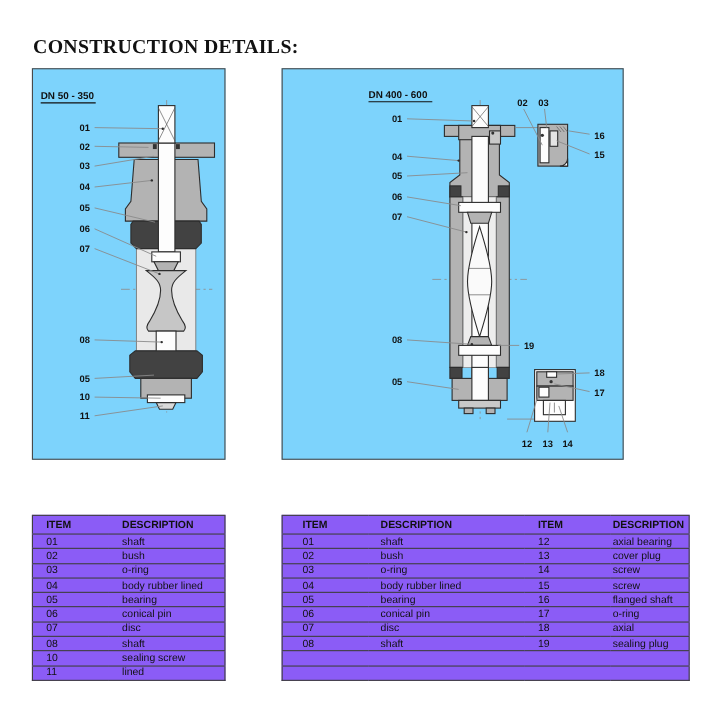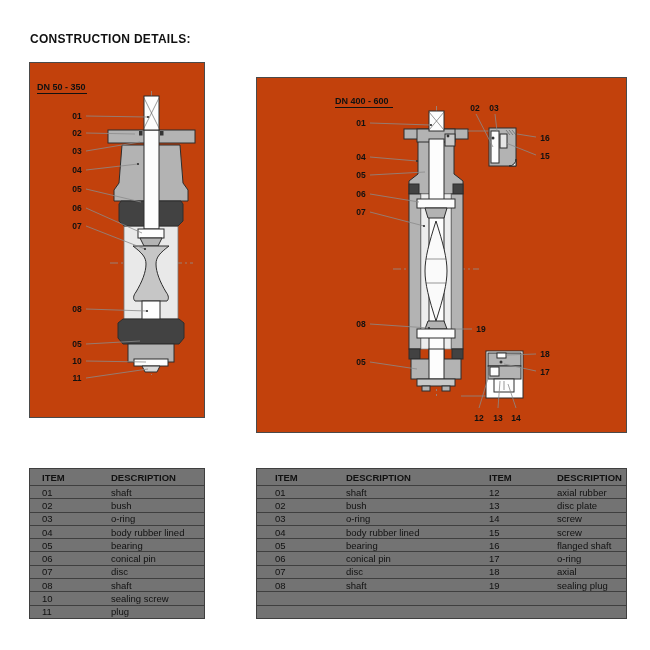--- a/index.html
+++ b/index.html
@@ -1,31 +1,31 @@
 <!DOCTYPE html>
 <html><head>
 <meta charset="utf-8">
 <style>
   html,body{margin:0;padding:0;}
   body{width:650px;height:650px;background:#ffffff;position:relative;
        font-family:"Liberation Sans",sans-serif;color:#111;}
   .abs{position:absolute;}
-  h1,h2{margin:0;font-size:12px;font-weight:bold;letter-spacing:.3px;}
-  .dbox{position:absolute;border:1px solid #4a4a4a;background:#c2410c;box-sizing:border-box;}
+  h1,h2{margin:0;font-size:18px;font-weight:bold;letter-spacing:.3px;font-family:Liberation Serif, serif;}
+  .dbox{position:absolute;border:1px solid #4a4a4a;background:#7dd3fc;box-sizing:border-box;}
   #box-left{left:29px;top:62px;width:176px;height:356px;}
-  #box-right{left:256px;top:77px;width:371px;height:356px;}
+  #box-right{left:256px;top:62px;width:311px;height:356px;}
   svg{display:block;}
   svg text{font-family:"Liberation Sans",sans-serif;}
   .callout{font-size:8.5px;font-weight:bold;fill:#111;}
   .range{font-size:9px;font-weight:bold;fill:#111;}
   .ldr{stroke:#8a8a8a;stroke-width:.8;fill:none;}
   .ol{stroke:#2d2d2d;stroke-width:1;}
   .thin{stroke:#555;stroke-width:.6;}
   .cl{stroke:#8f8f8f;stroke-width:.8;stroke-dasharray:8 3 2 3;fill:none;}
-  table{border-collapse:collapse;table-layout:fixed;position:absolute;top:468px;background:#737373;}
+  table{border-collapse:collapse;table-layout:fixed;position:absolute;top:468px;background:#8b5cf6;}
   #table-left{left:29px;width:176px;}
   #table-right{left:256px;width:371px;}
   th,td{border-top:1px solid #3f3f3f;font-size:9.5px;text-align:left;
         padding:0;white-space:nowrap;overflow:hidden;font-weight:normal;vertical-align:middle;}
   th{font-weight:bold;height:16px;}
   td{height:12.3px;}
   table{border:1.5px solid #3f3f3f;}
   #table-left .c1{width:57px;padding-left:12px;}
   #table-left .c2{padding-left:12px;}
   #table-right .r1{width:60px;padding-left:18px;}
@@ -260,44 +260,44 @@
   <tr>
         <td class="c1">08</td>
         <td class="c2">shaft</td>
       </tr>
   <tr>
         <td class="c1">10</td>
         <td class="c2">sealing screw</td>
       </tr>
   <tr>
         <td class="c1">11</td>
-        <td class="c2">plug</td>
+        <td class="c2">lined</td>
       </tr>
 </tbody>
   </table>
 
 <table id="table-right">
   <tbody>
       <tr>
     <th class="r1">ITEM</th>
     <th class="r2">DESCRIPTION</th>
     <th class="r3">ITEM</th>
     <th class="r4">DESCRIPTION</th>
   </tr>
   <tr>
         <td class="r1">01</td>
         <td class="r2">shaft</td>
         <td class="r3">12</td>
-        <td class="r4">axial rubber</td>
+        <td class="r4">axial bearing</td>
       </tr>
   <tr>
         <td class="r1">02</td>
         <td class="r2">bush</td>
         <td class="r3">13</td>
-        <td class="r4">disc plate</td>
+        <td class="r4">cover plug</td>
       </tr>
   <tr>
         <td class="r1">03</td>
         <td class="r2">o-ring</td>
         <td class="r3">14</td>
         <td class="r4">screw</td>
       </tr>
   <tr>
         <td class="r1">04</td>
         <td class="r2">body rubber lined</td>

